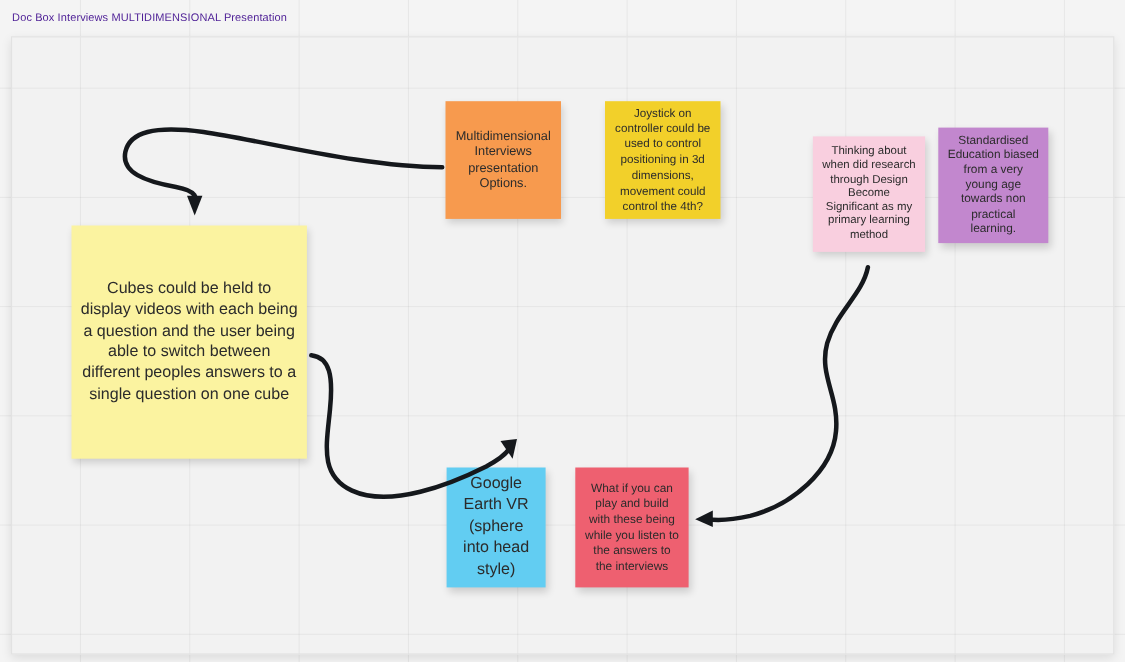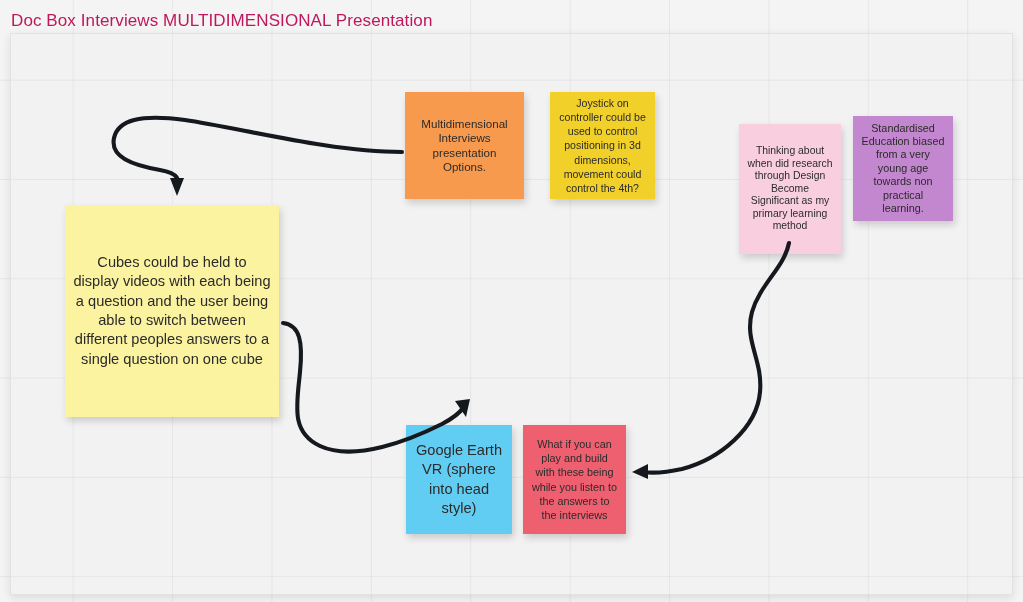--- a/index.html
+++ b/index.html
@@ -26,22 +26,22 @@
       linear-gradient(to bottom, rgba(0,0,0,0.055) 1px, transparent 1px);
     background-size: 99.4px 99.3px;
     background-position: 72.7px 79.7px;
   }
 
   
   #board-title {
     position: absolute;
     left: 11px;
     top: 11px;
-    font-size: 17px;
-    color: #be185d;
+    font-size: 10px;
+    color: #4c1d95;
     letter-spacing: 0.1px;
     white-space: nowrap;
     z-index: 6;
   }
 
   
   #board {
     position: absolute;
     left: 10px;
     top: 33px;
@@ -77,36 +77,36 @@
     box-shadow: 2px 4px 7px rgba(0,0,0,0.16);
     z-index: 4;
     overflow: hidden;
   }
   .note-text {
     padding: 0 8px;
     width: 100%;
     white-space: pre-line;
   }
 
-  #note-orange   { left: 405px; top: 92px;  width: 119px; height: 107px; background:#F79A4E; }
+  #note-orange   { left: 405px; top: 92px;  width: 105px; height: 107px; background:#F79A4E; }
   #note-orange .note-text { font-size: 11.6px; line-height: 14.4px; }
 
   #note-joystick { left: 550px; top: 92px;  width: 105px; height: 107px; background:#F2D02A; }
   #note-joystick .note-text { font-size: 10.6px; line-height: 14.2px; }
 
-  #note-pink     { left: 739px; top: 124px; width: 102px; height: 130px; background:#F9CFDF; }
+  #note-pink     { left: 739px; top: 124px; width: 102px; height: 105px; background:#F9CFDF; }
   #note-pink .note-text { font-size: 10.4px; line-height: 12.6px; }
 
   #note-purple   { left: 853px; top: 116px; width: 100px; height: 105px; background:#C287CE; }
   #note-purple .note-text { font-size: 10.8px; line-height: 13.4px; }
 
   #note-cubes    { left: 65px;  top: 205px; width: 214px; height: 212px; background:#FBF3A0; }
   #note-cubes .note-text { font-size: 14.6px; line-height: 19.4px; }
 
-  #note-blue     { left: 406px; top: 425px; width: 106px; height: 109px; background:#62CDF2; }
+  #note-blue     { left: 406px; top: 425px; width: 90px; height: 109px; background:#62CDF2; }
   #note-blue .note-text { font-size: 14.6px; line-height: 19.4px; }
 
   #note-red      { left: 523px; top: 425px; width: 103px; height: 109px; background:#EE6070; }
   #note-red .note-text { font-size: 10.8px; line-height: 14.2px; }
 
   
   #arrow-layer {
     position: absolute;
     left: 0; top: 0;
     width: 1023px; height: 602px;

